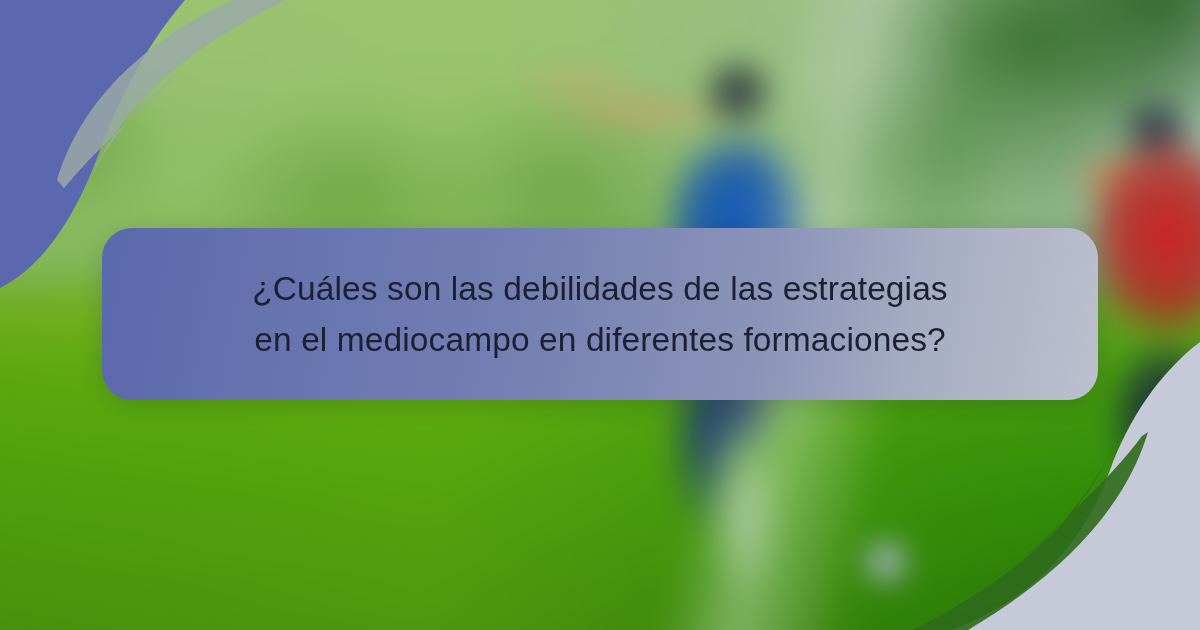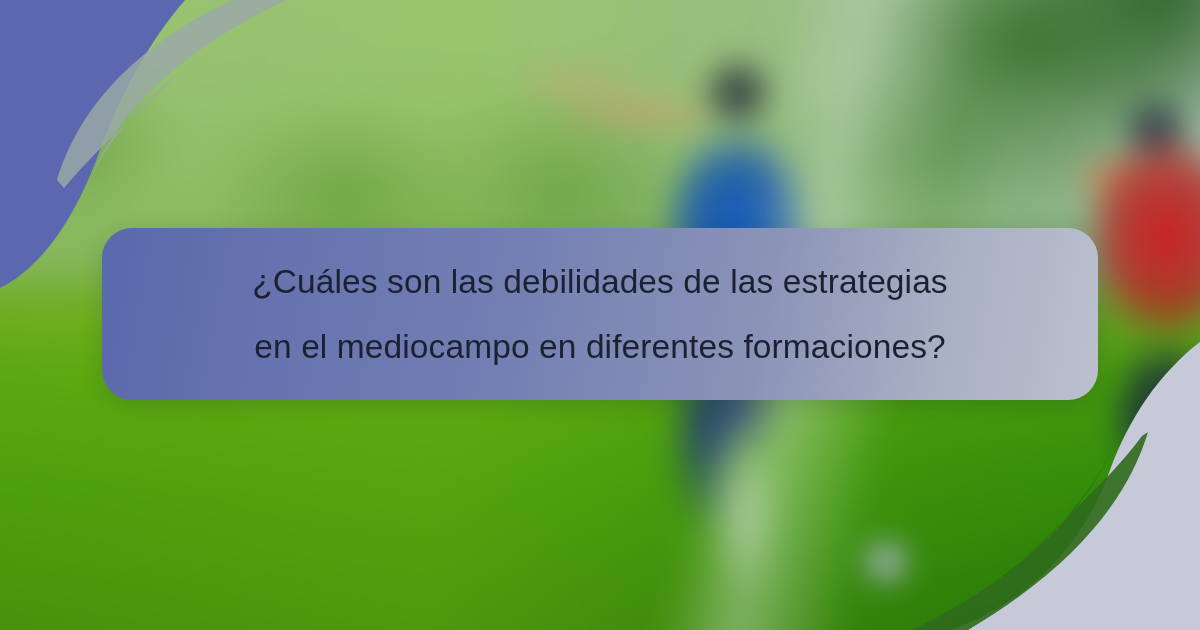--- a/index.html
+++ b/index.html
@@ -108,21 +108,21 @@
     align-items: center;
     justify-content: center;
     padding: 0 46px;
   }
 
   .card-text {
     width: 100%;
     text-align: center;
     font-family: "Liberation Sans", sans-serif;
     font-size: 33.5px;
-    line-height: 65px;
+    line-height: 51px;
     font-weight: 400;
     color: #1b2130;
     letter-spacing: 0.1px;
     white-space: pre-line;
   }
 </style>
 </head>
 <body>
 
 <div id="stage">

